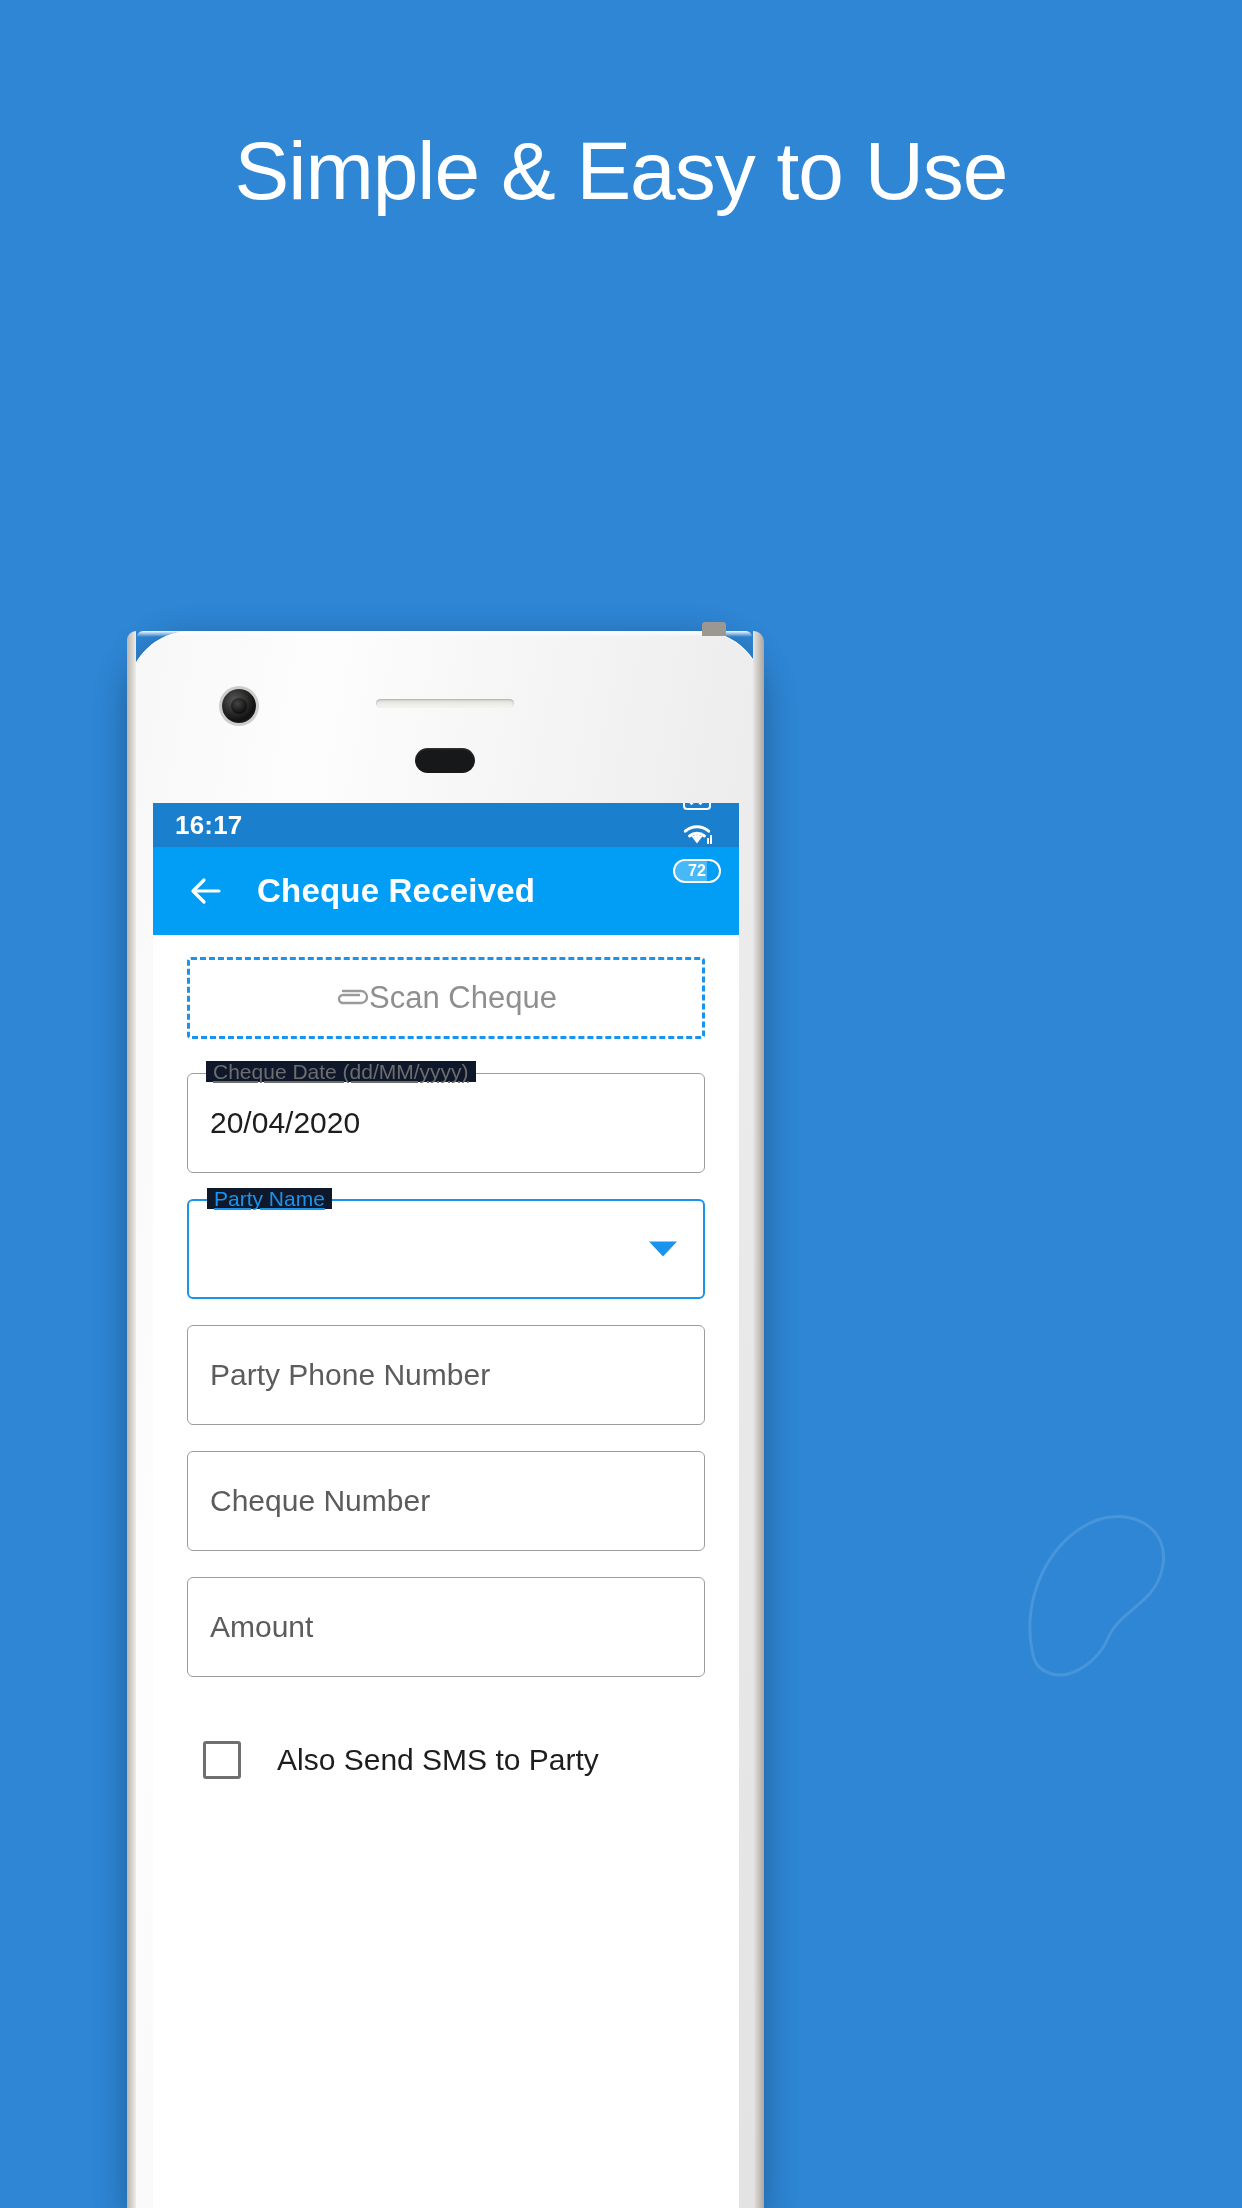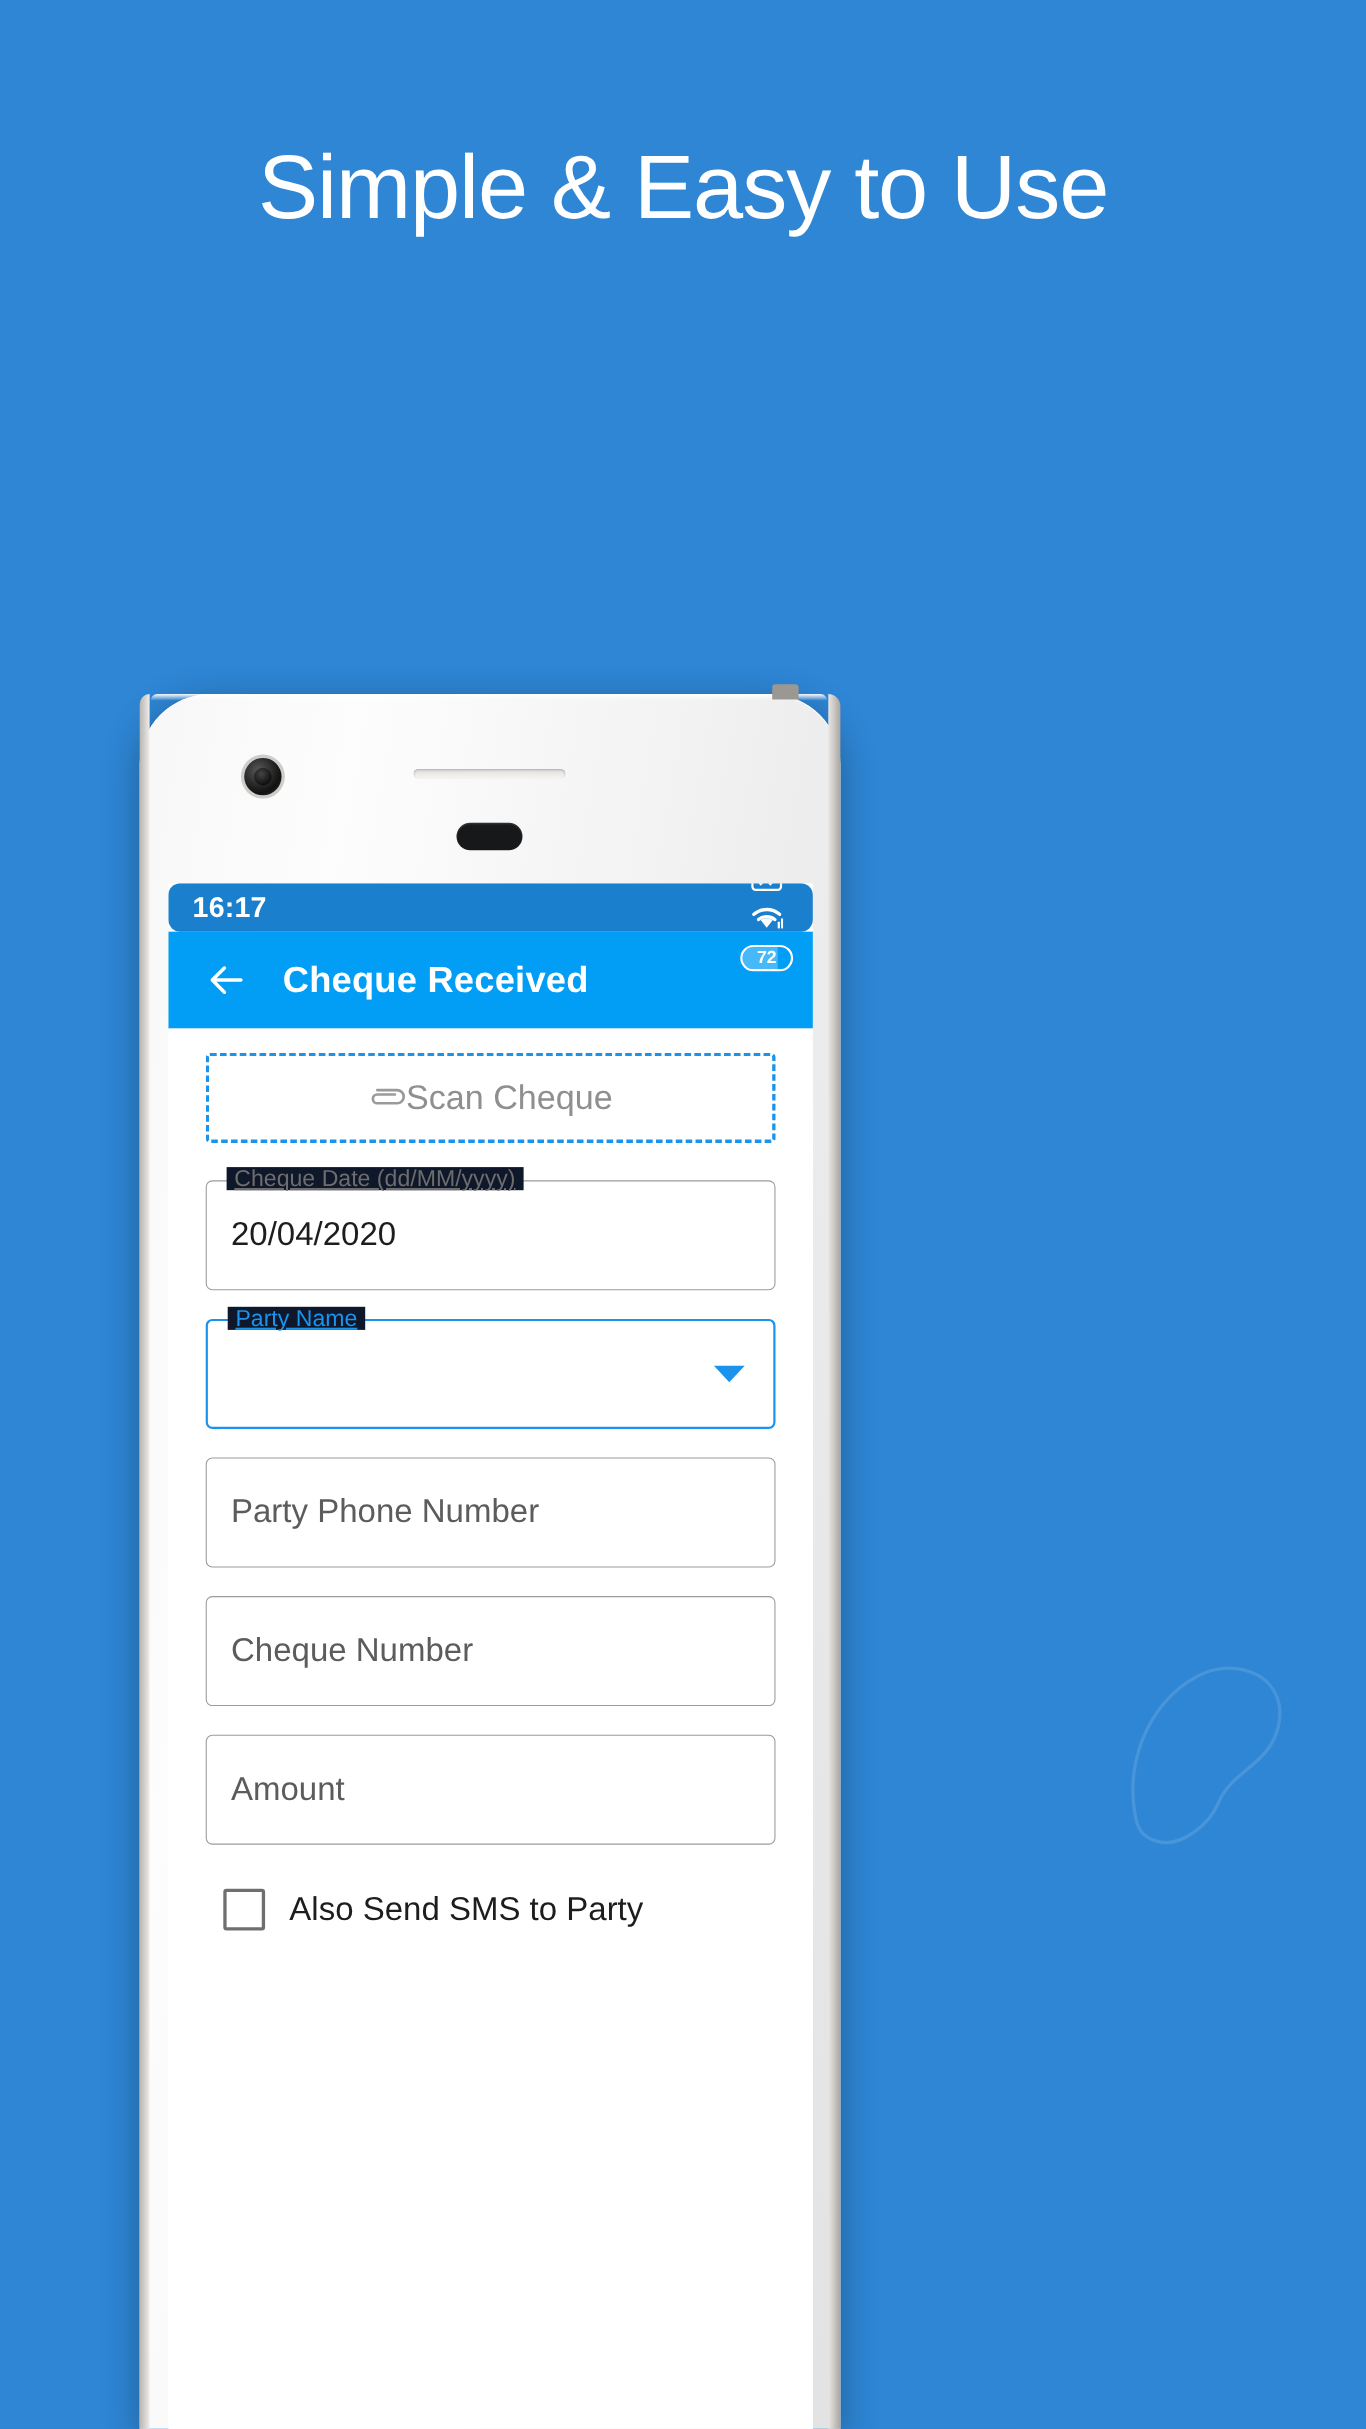--- a/index.html
+++ b/index.html
@@ -150,21 +150,20 @@
 
   
   .statusbar {
     height: 44px;
     background: #1a7fcc;
     display: flex;
     align-items: center;
     justify-content: space-between;
     padding: 0 18px 0 22px;
     color: #ffffff;
-    border-radius: 11px;
   }
   .statusbar-time {
     font-size: 26px;
     font-weight: 700;
     letter-spacing: 0.2px;
   }
   .status-icons {
     display: flex;
     align-items: center;
     gap: 13px;
@@ -316,22 +315,22 @@
     width: 0; height: 0;
     border-left: 14px solid transparent;
     border-right: 14px solid transparent;
     border-top: 15px solid #1a93ec;
   }
 
   
   .checkbox-row {
     display: flex;
     align-items: center;
-    gap: 22px;
-    margin-top: 40px;
+    gap: 36px;
+    margin-top: 64px;
     padding-left: 16px;
   }
   .checkbox-box {
     width: 38px; height: 38px;
     border: 3px solid #6f6f6f;
     border-radius: 3px;
     flex: 0 0 auto;
     background: #fff;
   }
   .checkbox-label {

